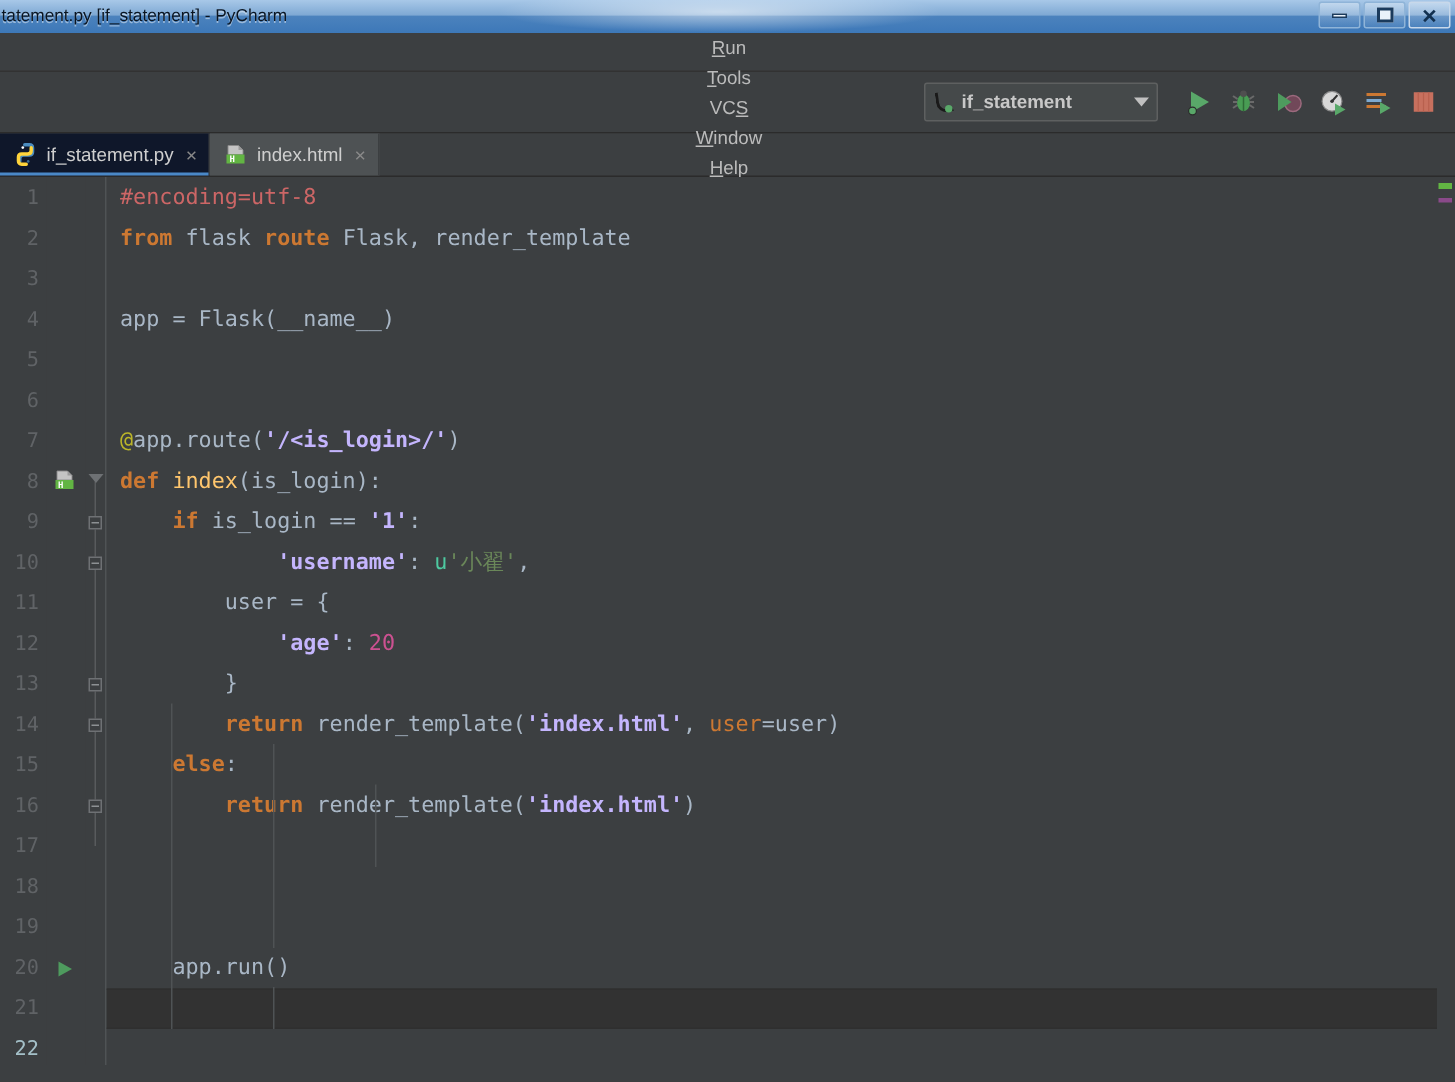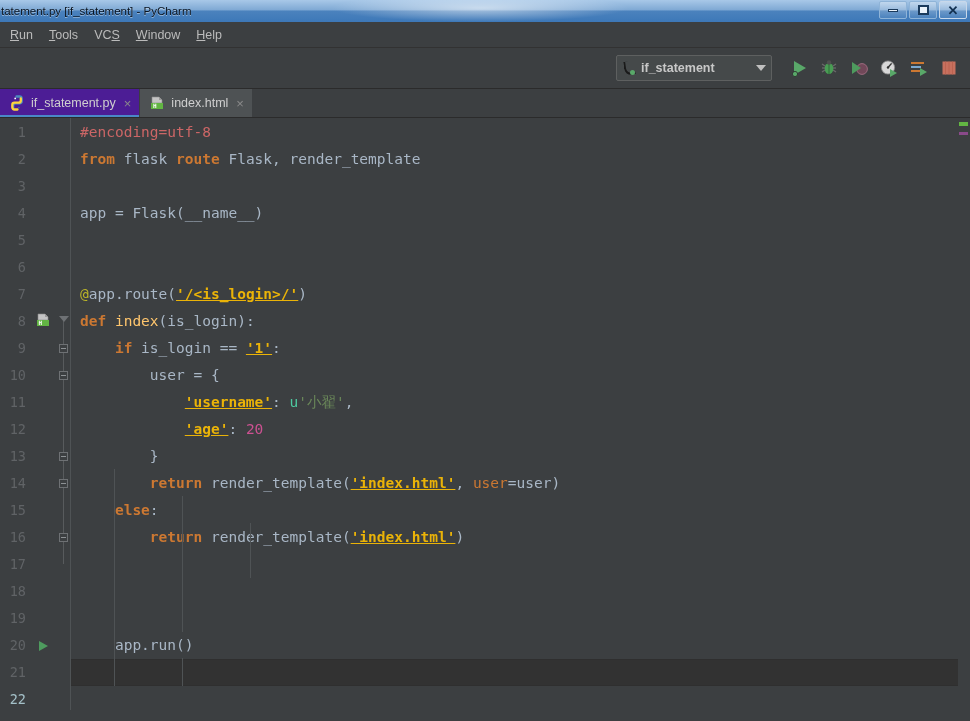--- a/index.html
+++ b/index.html
@@ -69,20 +69,21 @@
   }
 
   
   .menubar {
     height: 26px;
     background: #3c3f41;
     display: flex;
     align-items: center;
     padding-left: 2px;
     border-bottom: 1px solid #323232;
+    flex-direction: column;
   }
   .menu-item {
     font-size: 12.5px;
     color: #bbbbbb;
     padding: 3px 8px;
     white-space: nowrap;
   }
   .menu-item .mn { text-decoration: underline; }
 
   
@@ -153,21 +154,21 @@
     border-bottom: 1px solid #2b2b2b;
   }
   .tab {
     display: flex; align-items: center;
     padding: 0 8px 0 9px;
     gap: 6px;
     background: #4e5254;
     border-right: 1px solid #3c3f41;
     position: relative;
   }
-  .tab.active { background: #4c1d95; }
+  .tab.active { background: #0f172a; }
   .tab.active::after {
     content: "";
     position: absolute; left: 0; right: 0; bottom: 0;
     height: 2px; background: #4a88c7;
   }
   .tab-label { font-size: 12.5px; color: #cfcfcf; white-space: nowrap; }
   .tab-close { font-size: 13px; color: #8a8a8a; line-height: 1; margin-left: 2px; }
   .ico16 { width: 16px; height: 16px; flex: 0 0 auto; }
 
   
@@ -256,21 +257,21 @@
     border-bottom: 1px solid #2f2f2f;
   }
   
   .indent-guides { position: absolute; inset: 0; pointer-events: none; }
   .iguide { position: absolute; width: 1px; background: #4f5355; }
 
   
   .t-comment  { color: #cc6666; }
   .t-keyword  { color: #cc7832; font-weight: bold; }
   .t-string   { color: #6a8759; }
-  .t-strbold  { color: #eab308; font-weight: bold; text-decoration: underline; }
+  .t-strbold  { color: #c4b5fd; font-weight: bold; }
   .t-number   { color: #cc5191; }
   .t-deco     { color: #bbb529; }
   .t-funcname { color: #ffc66d; }
   .t-default  { color: #a9b7c6; }
   .t-uprefix  { color: #4ec9a0; }
   .t-kwarg    { color: #cc7832; }
 
   .marker-strip {
     position: absolute;
     right: 0; top: 0;
@@ -515,22 +516,22 @@
     </div>
   <div class="row"><span class="t-comment">#encoding=utf-8</span></div>
       <div class="row"><span class="t-keyword">from</span><span class="t-default"> flask </span><span class="t-keyword">route</span><span class="t-default"> Flask, render_template</span></div>
       <div class="row">&nbsp;</div>
       <div class="row"><span class="t-default">app = Flask(__name__)</span></div>
       <div class="row">&nbsp;</div>
       <div class="row">&nbsp;</div>
       <div class="row"><span class="t-deco">@</span><span class="t-default">app.route(</span><span class="t-strbold">'/&lt;is_login&gt;/'</span><span class="t-default">)</span></div>
       <div class="row"><span class="t-keyword">def </span><span class="t-funcname">index</span><span class="t-default">(is_login):</span></div>
       <div class="row"><span class="t-default">    </span><span class="t-keyword">if</span><span class="t-default"> is_login == </span><span class="t-strbold">'1'</span><span class="t-default">:</span></div>
+      <div class="row"><span class="t-default">            </span><span class="t-strbold">'username'</span><span class="t-default">: </span><span class="t-uprefix">u</span><span class="t-string">'小翟'</span><span class="t-default">,</span></div>
       <div class="row"><span class="t-default">        user = {</span></div>
-      <div class="row"><span class="t-default">            </span><span class="t-strbold">'username'</span><span class="t-default">: </span><span class="t-uprefix">u</span><span class="t-string">'小翟'</span><span class="t-default">,</span></div>
       <div class="row"><span class="t-default">            </span><span class="t-strbold">'age'</span><span class="t-default">: </span><span class="t-number">20</span></div>
       <div class="row"><span class="t-default">        }</span></div>
       <div class="row"><span class="t-default">        </span><span class="t-keyword">return</span><span class="t-default"> render_template(</span><span class="t-strbold">'index.html'</span><span class="t-default">, </span><span class="t-kwarg">user</span><span class="t-default">=user)</span></div>
       <div class="row"><span class="t-default">    </span><span class="t-keyword">else</span><span class="t-default">:</span></div>
       <div class="row"><span class="t-default">        </span><span class="t-keyword">return</span><span class="t-default"> render_template(</span><span class="t-strbold">'index.html'</span><span class="t-default">)</span></div>
       <div class="row">&nbsp;</div>
       <div class="row">&nbsp;</div>
       <div class="row">&nbsp;</div>
       <div class="row"><span class="t-default">    app.run()</span></div>
       <div class="row cur">&nbsp;</div>

